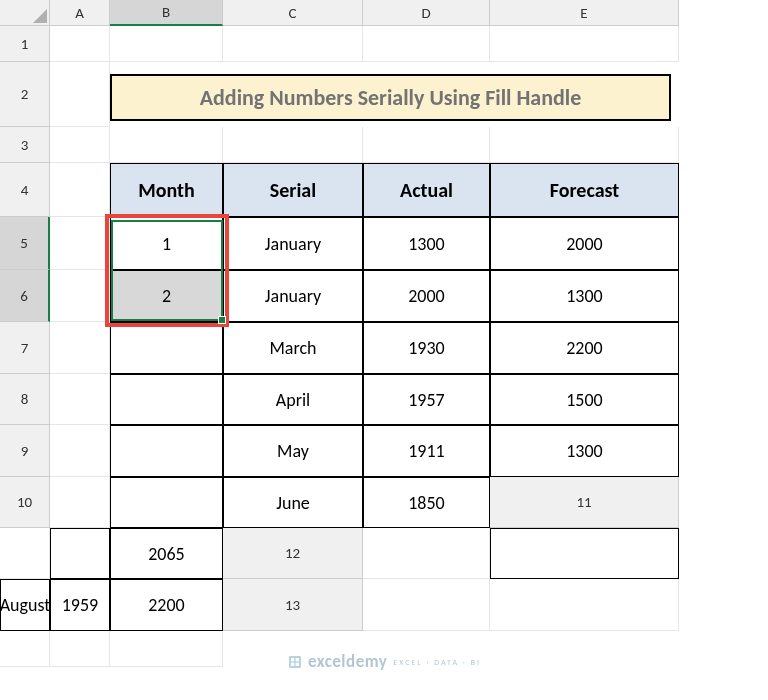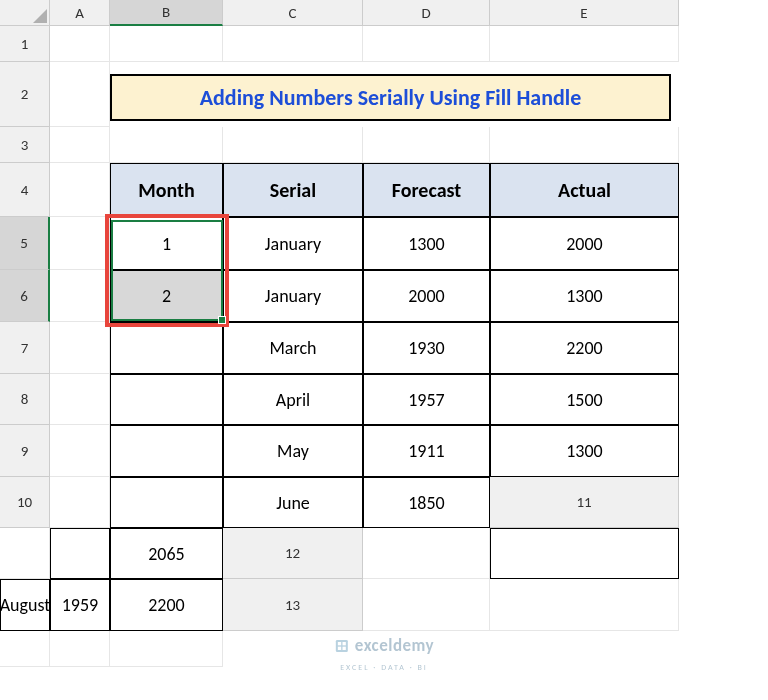--- a/index.html
+++ b/index.html
@@ -67,21 +67,21 @@
     .title-cell {
       grid-column: 3 / 7;
       grid-row: 3;
       display: flex;
       align-items: center;
       justify-content: center;
       background: #fdf2d0;
       border: 2px solid #000;
       font-size: 22px;
       font-weight: bold;
-      color: #1d4ed8;
+      color: #737373;
       margin: 12px 8px 6px 0;
     }
     .table-header {
       background: #dae3f0;
       font-weight: bold;
       font-size: 20px;
       border: 1px solid #000;
     }
     .table-cell {
       border: 1px solid #000;
@@ -118,21 +118,20 @@
       position: absolute;
       bottom: 28px;
       left: 50%;
       transform: translateX(-50%);
       display: flex;
       align-items: center;
       gap: 6px;
       opacity: 0.38;
       font-size: 14px;
       color: #3a6a8a;
-      flex-direction: column;
     }
     .watermark .brand { display:flex; align-items:center; gap:5px; font-weight:bold; font-size:17px; letter-spacing:.5px;}
     .watermark .tag { font-size: 8px; letter-spacing: 2px; }
     .wm-icon { width:16px; height:16px; }
   </style>
 </head>
 <body>
 
 <div class="sheet">
   <div class="corner"></div>
@@ -157,22 +156,22 @@
   <div class="cell"></div>
   <div class="cell"></div>
   <div class="cell"></div>
   <div class="cell"></div>
   <div class="cell"></div>
 
   <div class="rowhdr">4</div>
   <div class="cell"></div>
   <div class="cell table-header">Month</div>
   <div class="cell table-header">Serial</div>
+  <div class="cell table-header">Actual</div>
   <div class="cell table-header">Forecast</div>
-  <div class="cell table-header">Actual</div>
 
   <div class="rowhdr active">5</div>
   <div class="cell"></div>
   <div class="cell table-cell sel-b5">1</div>
   <div class="cell table-cell">January</div>
   <div class="cell table-cell">1300</div>
   <div class="cell table-cell">2000</div>
 
   <div class="rowhdr active">6</div>
   <div class="cell"></div>

